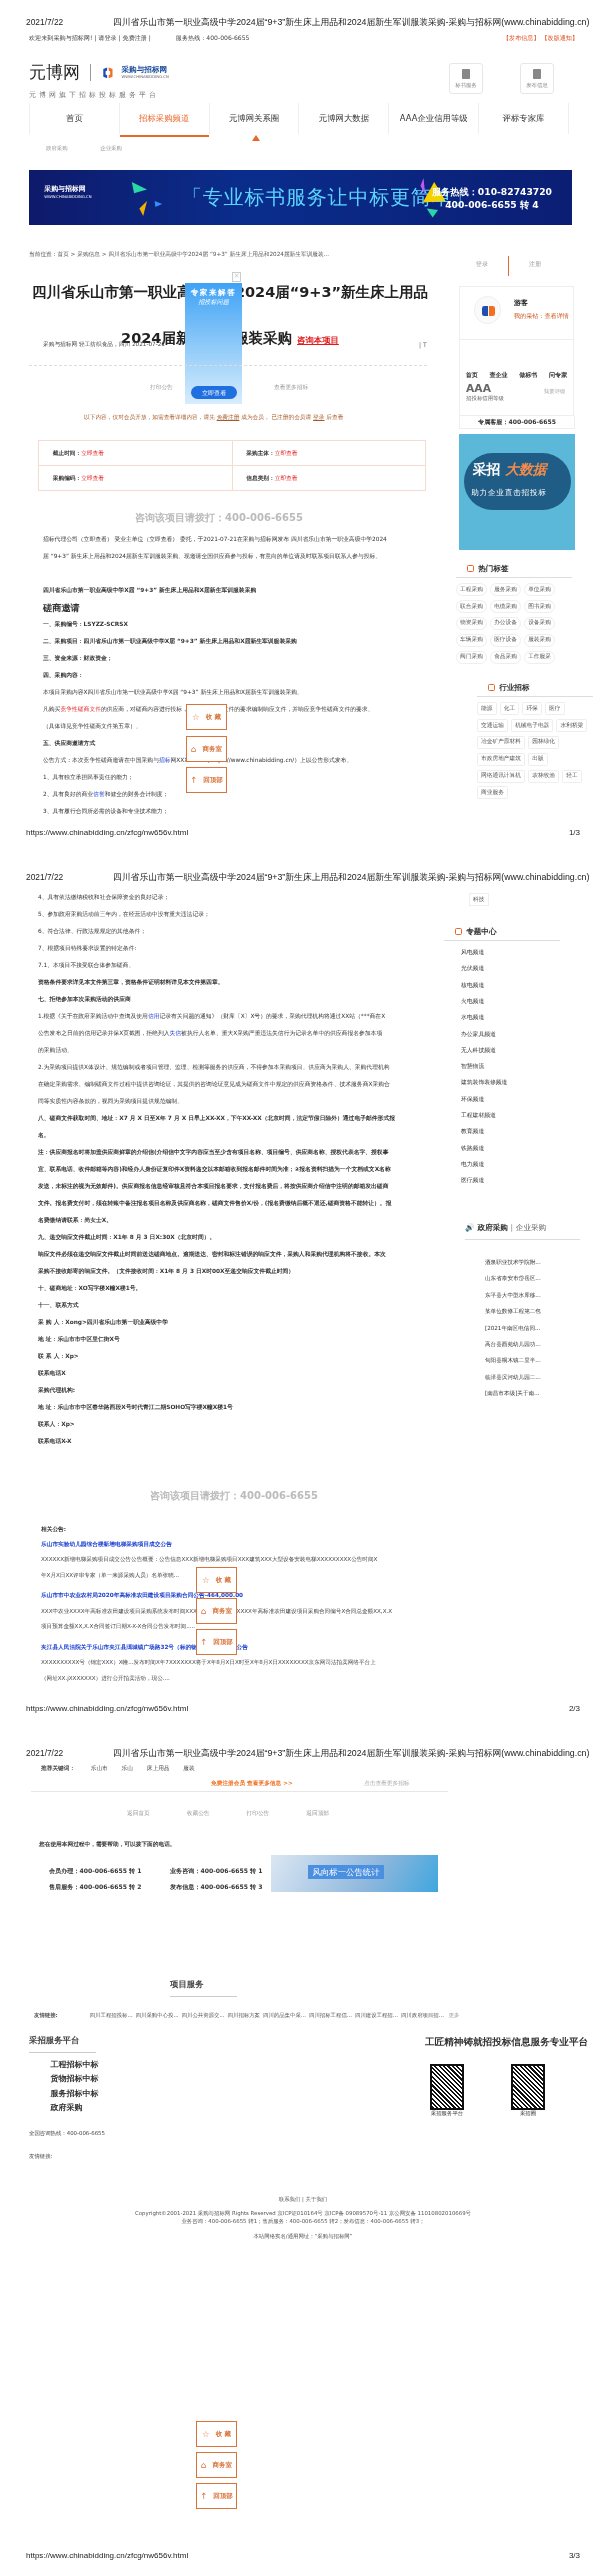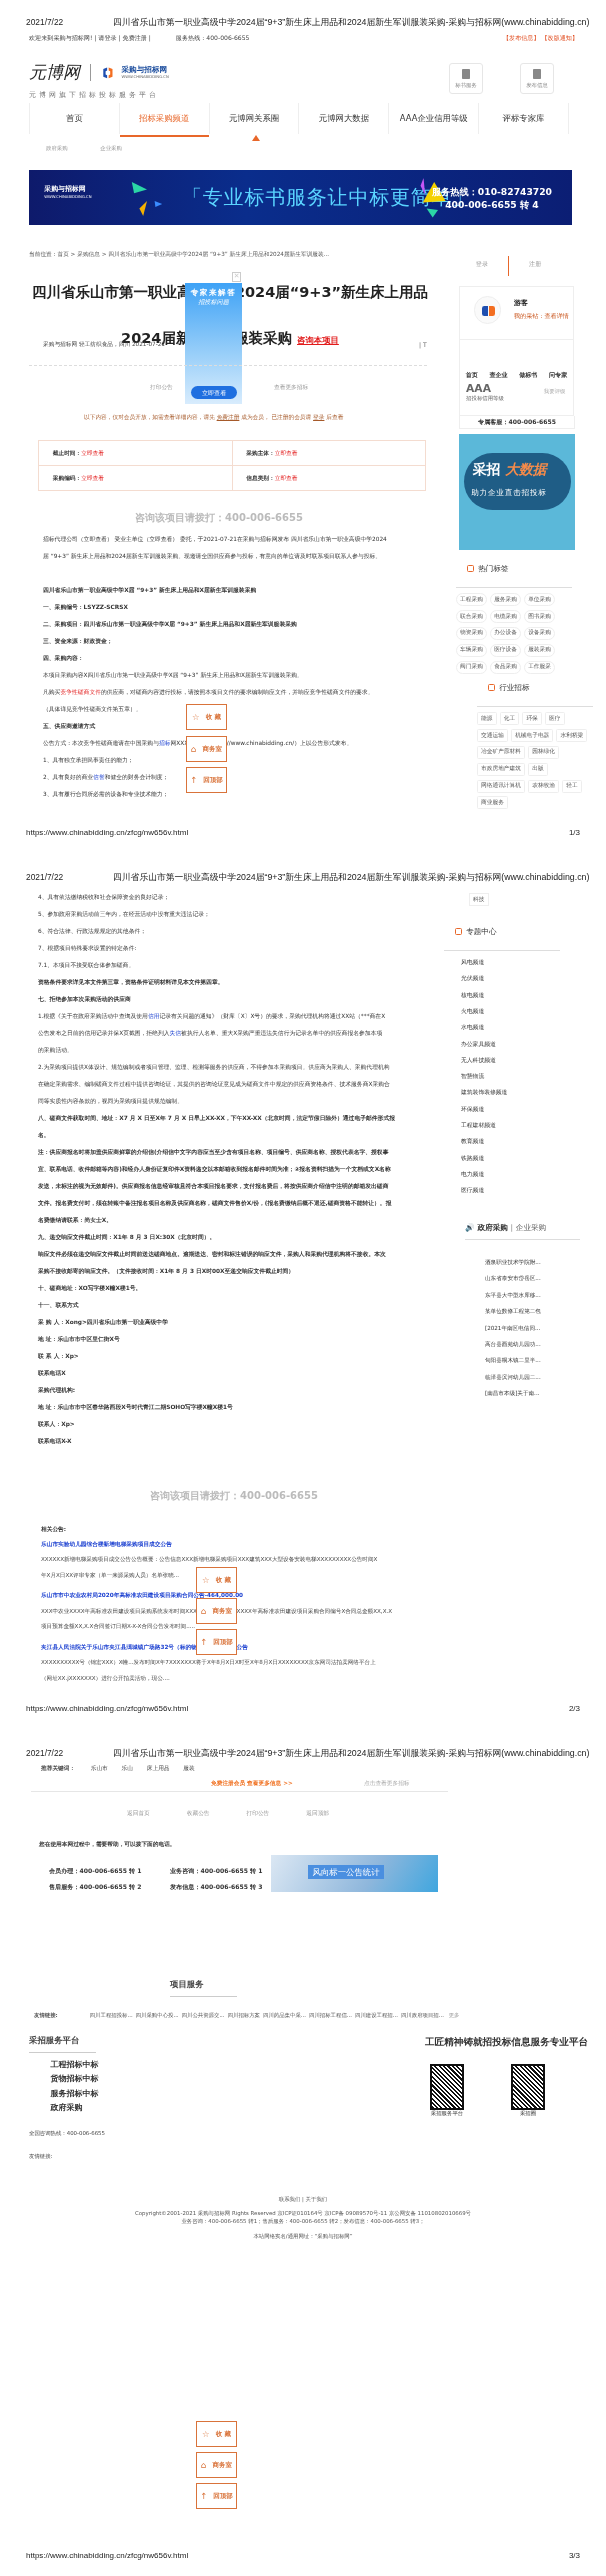--- a/index.html
+++ b/index.html
@@ -7,21 +7,21 @@
 .abs{position:absolute}
 .pghdr{font-family:"Liberation Sans",sans-serif;font-size:8.4px;color:#222}
 .pghdr .date{position:absolute;left:26px}
 .pghdr .ttl{position:absolute;left:113px;white-space:nowrap;font-size:8.8px}
 .pgftr{font-family:"Liberation Sans",sans-serif;font-size:8px;color:#222}
 .pgftr .url{position:absolute;left:26px}
 .pgftr .pn{position:absolute;right:26px}
 .topbar{left:29px;top:34px;width:549px;font-size:6.1px;color:#444}
 .topbar .r{position:absolute;right:0;top:0;color:#e0481a}
 .logo{left:29px;top:61px}
-.logo .yb{font-family:"DejaVu Serif",serif;font-size:17px;color:#222;font-style:italic;display:inline-block;vertical-align:middle}
+.logo .yb{font-family:"DejaVu Serif",serif;font-size:17px;color:#222;display:inline-block;vertical-align:middle}
 .logo .sep{display:inline-block;width:0.8px;height:17px;background:#999;margin:0 6.1px;vertical-align:middle}
 .logo .cb{display:inline-block;vertical-align:middle}
 .logo .cbicon{display:inline-block;width:13.8px;height:13.8px;vertical-align:middle;margin-right:3.1px}
 .logo .cbt{display:inline-block;vertical-align:middle;font-size:7.6px;color:#1d4e9e;font-weight:bold;line-height:1}
 .logo .cbt small{display:block;font-size:3.8px;color:#666;font-weight:normal;margin-top:1.5px}
 .logo .slogan{font-size:6.9px;color:#777;letter-spacing:3.1px;margin-top:6.1px}
 .hbtn{top:63px;width:34px;height:31px;border:0.8px solid #e6e6e6;border-radius:3.1px;text-align:center;font-size:5.4px;color:#888;padding-top:4.6px}
 .hbtn .ic{display:block;width:7.6px;height:10px;margin:0 auto 3.1px;background:#888;border-radius:0.8px}
 .nav{left:29px;top:103px;width:540px;height:31px;display:flex}
 .nav .it{flex:1;text-align:center;font-size:8.4px;color:#333;line-height:31px;border-right:0.8px solid #eee;position:relative}
@@ -49,21 +49,21 @@
 .ucard .links{position:absolute;left:0;right:0;top:84px;display:flex;font-size:6.1px;color:#333;justify-content:space-around;font-weight:bold}
 .ucard .div1{position:absolute;left:0;right:0;top:52px;border-top:0.8px solid #eee}
 .ucard .aaa{position:absolute;left:6.1px;top:95px;font-size:10.7px;font-weight:bold;color:#666}
 .ucard .aaa small{display:block;font-size:5.4px;font-weight:normal;color:#666}
 .ucard .rate{position:absolute;right:7.6px;top:101px;font-size:5.4px;color:#aaa}
 .bigdata{left:459px;top:434px;width:116px;height:116px;background:#5bb8d9;overflow:hidden}
 .bigdata .cloud{position:absolute;left:4.6px;top:19px;width:107px;height:57px;background:#1f5d86;border-radius:31px}
 .bigdata .t1{position:absolute;left:13.8px;top:27px;font-size:13.8px;font-weight:bold;color:#fff}
 .bigdata .t1 span{color:#f68b4a;font-style:italic}
 .bigdata .t2{position:absolute;left:12.2px;top:54px;font-size:7.6px;color:#fff;letter-spacing:0.8px}
-.sec-h{font-size:7.6px;font-weight:normal;color:#333;border-bottom:0.8px solid #ddd;padding-bottom:13px;width:116px}
+.sec-h{font-size:7.6px;font-weight:bold;color:#333;border-bottom:0.8px solid #ddd;padding-bottom:3px;width:116px}
 .sec-h .ico{display:inline-block;width:6.9px;height:6.9px;border:0.8px solid #e8672a;border-radius:1.5px;margin-right:4.6px;vertical-align:-0.8px}
 .tags{width:116px;display:flex;flex-wrap:wrap;gap:3.8px 3.1px;margin-top:5.4px}
 .tags span{font-size:5.7px;color:#555;border:0.8px solid #eee;border-radius:6.9px;padding:1.5px 3.1px}
 .tags2 span{border-radius:1.5px}
 .main{left:43px;width:382px}
 .title{left:31px;top:281px;width:398px;text-align:center;font-size:14.5px;font-weight:bold;color:#222;line-height:23px}
 .title a{font-size:8.4px;color:#e21b1b;text-decoration:underline;font-weight:bold}
 .meta{left:43px;top:341px;font-size:5.7px;color:#444}
 .metar{left:419px;top:341px;font-size:6.1px;color:#666}
 .dash{left:29px;top:365px;width:398px;border-top:0.8px dashed #ddd}
@@ -269,20 +269,21 @@
   </div>
 </div>
 
 <div class="abs hot" style="top:511px;left:-84px">咨询该项目请拨打：400-006-6655</div>
 
 <div class="abs body main" style="top:531px">
   <p>招标代理公司（立即查看） 受业主单位（立即查看） 委托，于2021-07-21在采购与招标网发布 四川省乐山市第一职业高级中学2024</p>
   <p>届 “9+3” 新生床上用品和2024届新生军训服装采购。现邀请全国供应商参与投标，有意向的单位请及时联系项目联系人参与投标。</p>
   <p>&nbsp;</p>
   <p class="b">四川省乐山市第一职业高级中学X届 “9+3” 新生床上用品和X届新生军训服装采购</p>
+  <h3>磋商邀请</h3>
   <div id="p1lines">
       <p class="b">一、采购编号：LSYZZ-SCRSX</p>
       <p class="b">二、采购项目：四川省乐山市第一职业高级中学X届 “9+3” 新生床上用品和X届新生军训服装采购</p>
       <p class="b">三、资金来源：财政资金；</p>
       <p class="b">四、采购内容：</p>
       <p>本项目采购内容X四川省乐山市第一职业高级中学X届 “9+3” 新生床上用品和X届新生军训服装采购。</p>
     </div>
   <p><span>凡购买</span><span class="red">竞争性磋商文件</span><span>的供应商，对磋商内容进行投标，请按照本项目文件的要求编制响应文件，并响应竞争性磋商文件的要求。</span></p>
   <p>（具体详见竞争性磋商文件第五章）。</p>
   <p class="b">五、供应商邀请方式</p>

